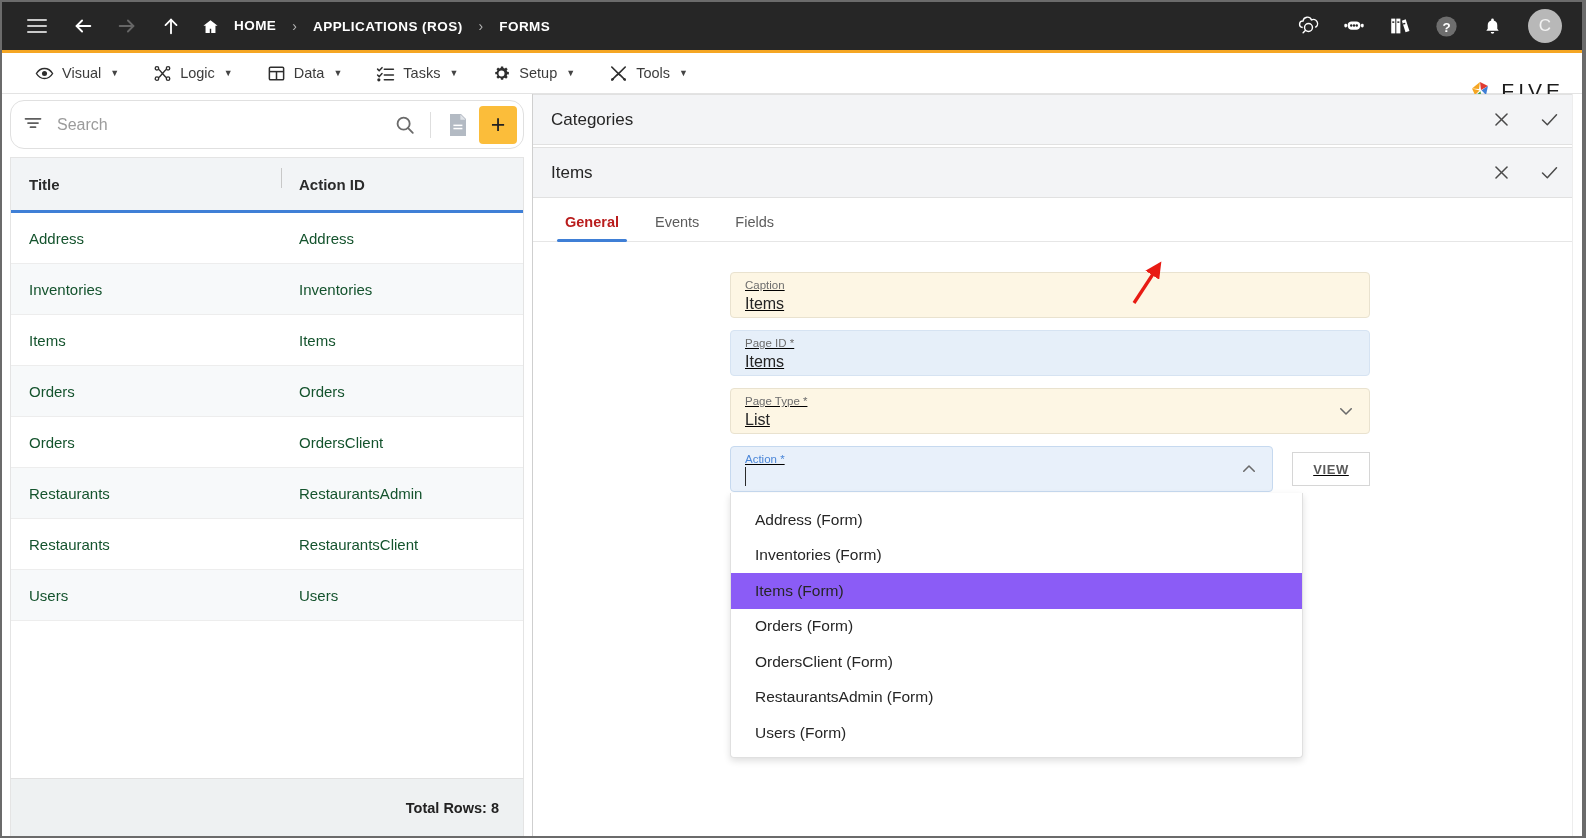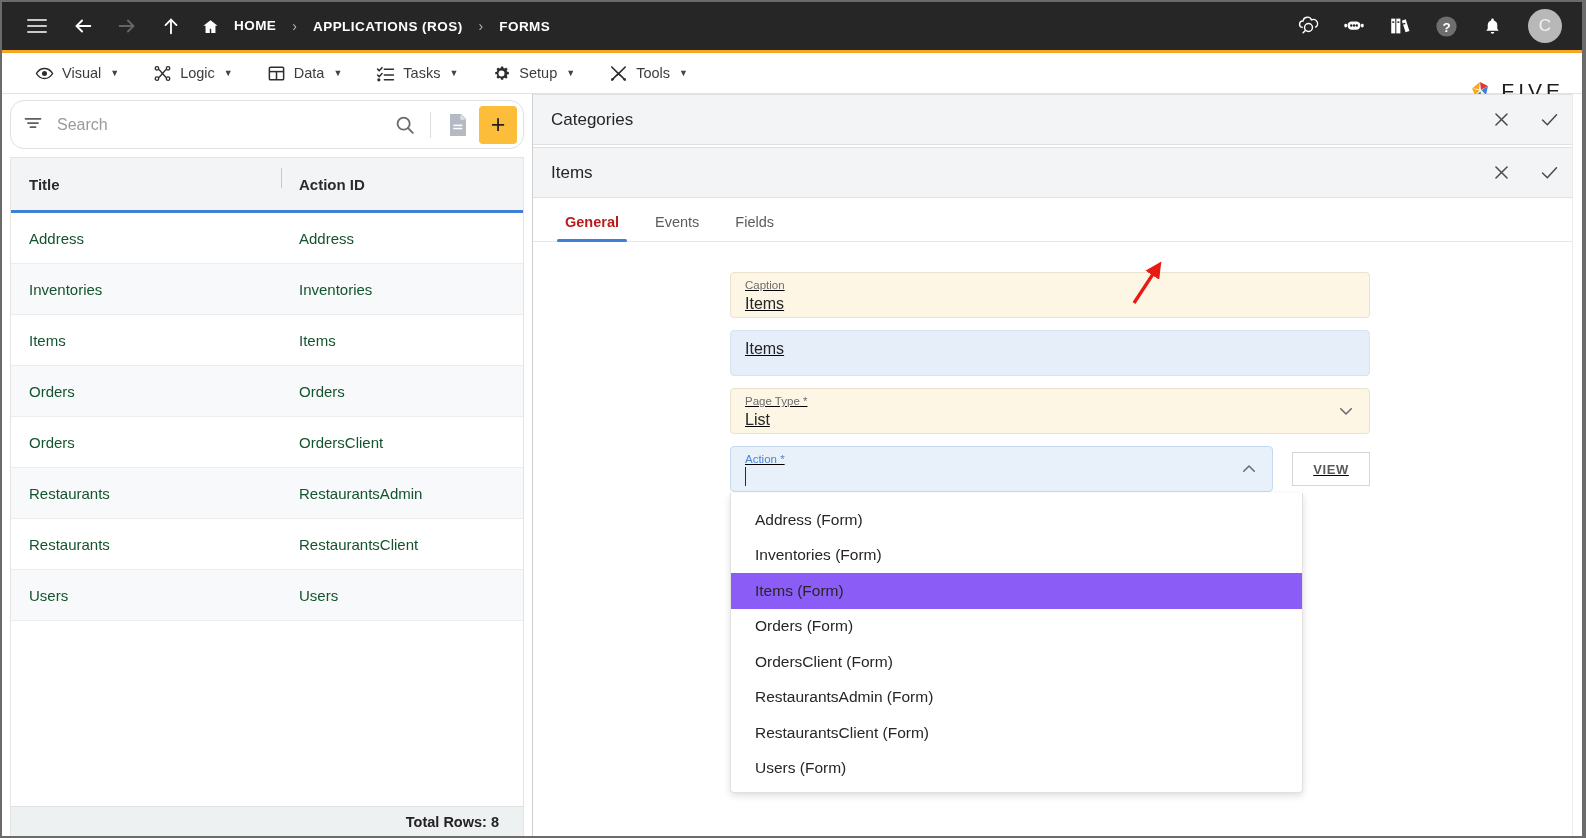--- a/index.html
+++ b/index.html
@@ -166,21 +166,21 @@
     font-size: 15px; color: #14532d;
     border-bottom: 1px solid #ededed;
     background: #ffffff;
   }
   .grow.alt { background: #f7f9fa; }
   .gcell { padding-left: 18px; }
   .gcell.c1 { width: 270px; }
   .gcell.c2 { flex: 1; }
   .grid-filler { background:#fff; }
   .grid-foot {
-    height: 30px;
+    height: 58px;
     background: #eef1f2;
     border-top: 1px solid #e1e1e1;
     display: flex; align-items: center; justify-content: flex-end;
     padding-right: 24px;
     font-size: 14.5px; font-weight: 700; color: #222;
     margin: 0 8px 0 8px;
     border-left:1px solid #e4e4e4; border-right:1px solid #e4e4e4;
   }
 
   
@@ -595,20 +595,21 @@
 
       <div class="form-area">
         <div class="field-col">
 
           <div class="field">
             <div class="flabel">Caption</div>
             <div class="fvalue">Items</div>
           </div>
 
           <div class="field blue">
+            <div class="flabel">Page ID *</div>
             <div class="fvalue">Items</div>
           </div>
 
           <div class="field">
             <div class="flabel">Page Type *</div>
             <div class="fvalue">List</div>
             <span class="chev">
               <svg width="18" height="18" viewBox="0 0 24 24" fill="none" stroke="#6a6a6a" stroke-width="2.1" stroke-linecap="round" stroke-linejoin="round">
                   <polyline points="5,9 12,16 19,9"></polyline>
                 </svg>
@@ -632,21 +633,20 @@
 
         </div>
 
         <div class="dropdown">
           <div class="dd-item">Address (Form)</div>
           <div class="dd-item">Inventories (Form)</div>
           <div class="dd-item hl">Items (Form)</div>
           <div class="dd-item">Orders (Form)</div>
           <div class="dd-item">OrdersClient (Form)</div>
           <div class="dd-item">RestaurantsAdmin (Form)</div>
-          <div class="dd-item">RestaurantsClient (Form)</div>
           <div class="dd-item">Users (Form)</div>
         </div>
 
         <svg class="arrow-anno" viewBox="0 0 44 48">
           <defs>
             <marker id="ah" markerWidth="5" markerHeight="5" refX="2.6" refY="2.5" orient="auto">
               <path d="M0,0 L5,2.5 L0,5 z" fill="#e81b13"></path>
             </marker>
           </defs>
           <line x1="8" y1="44" x2="31" y2="9" stroke="#e81b13" stroke-width="3.3" marker-end="url(#ah)"></line>

